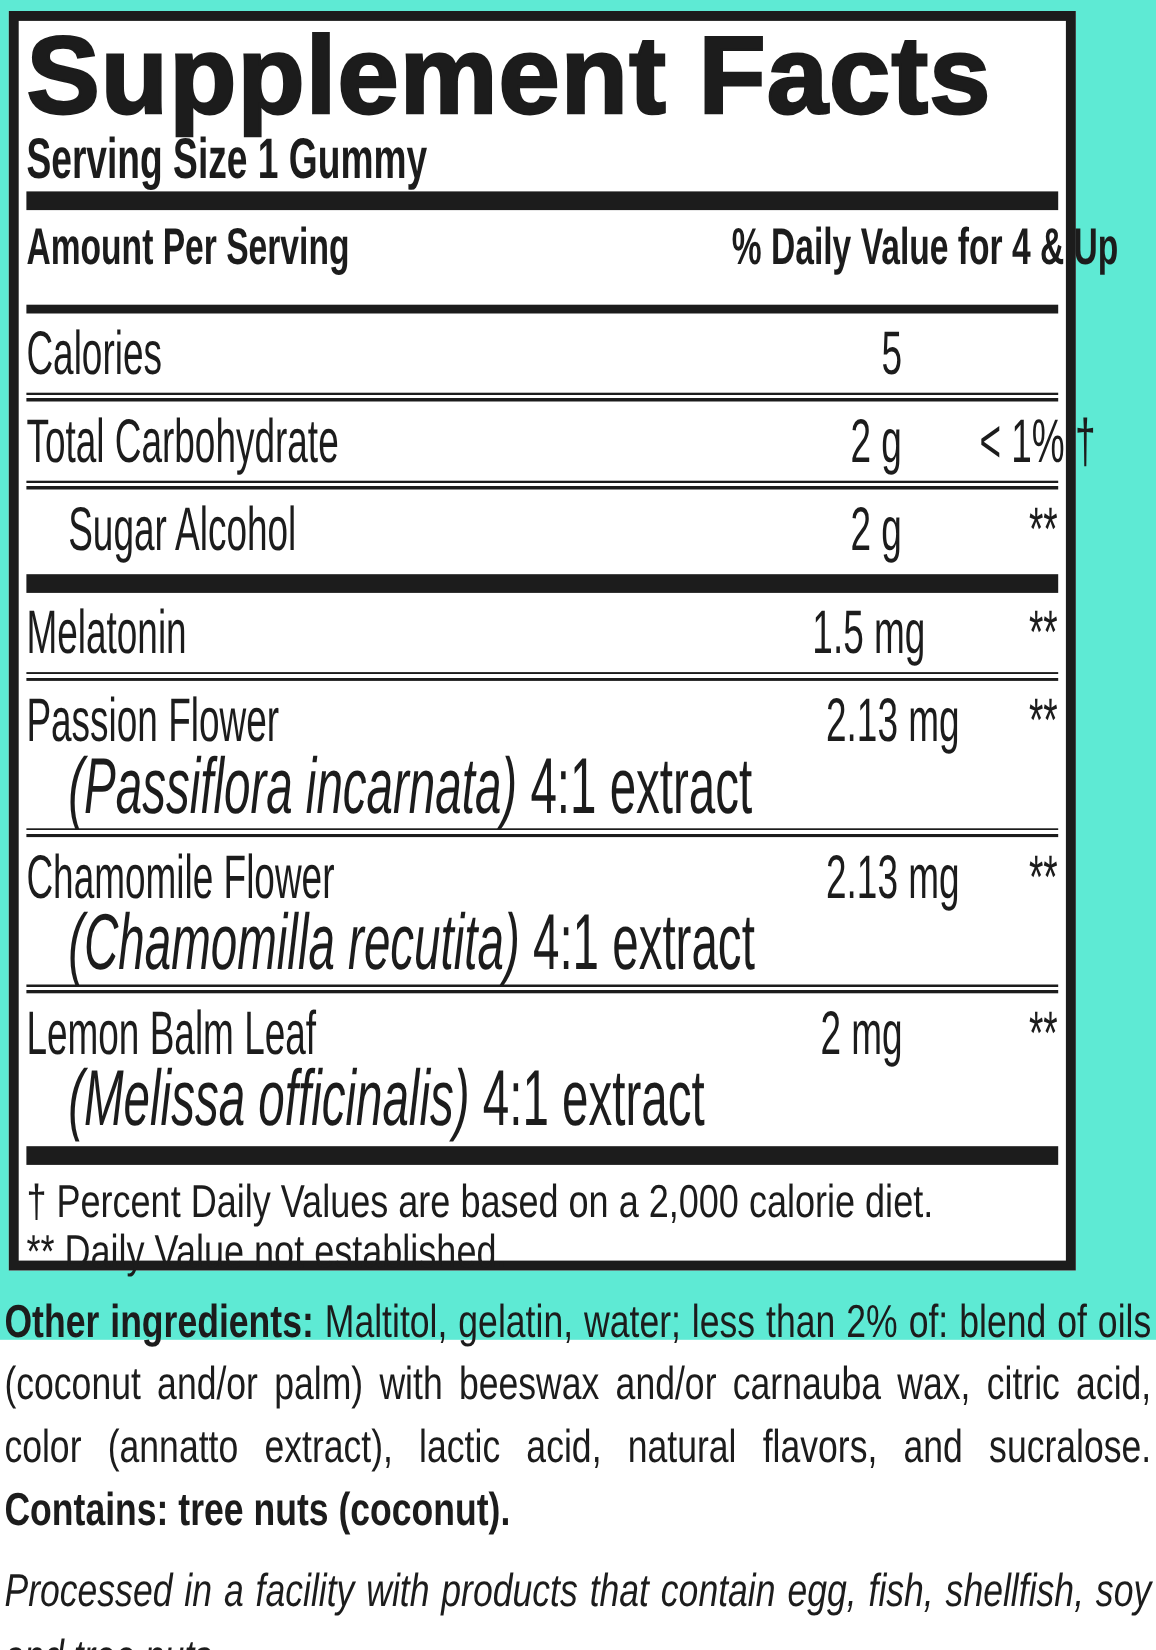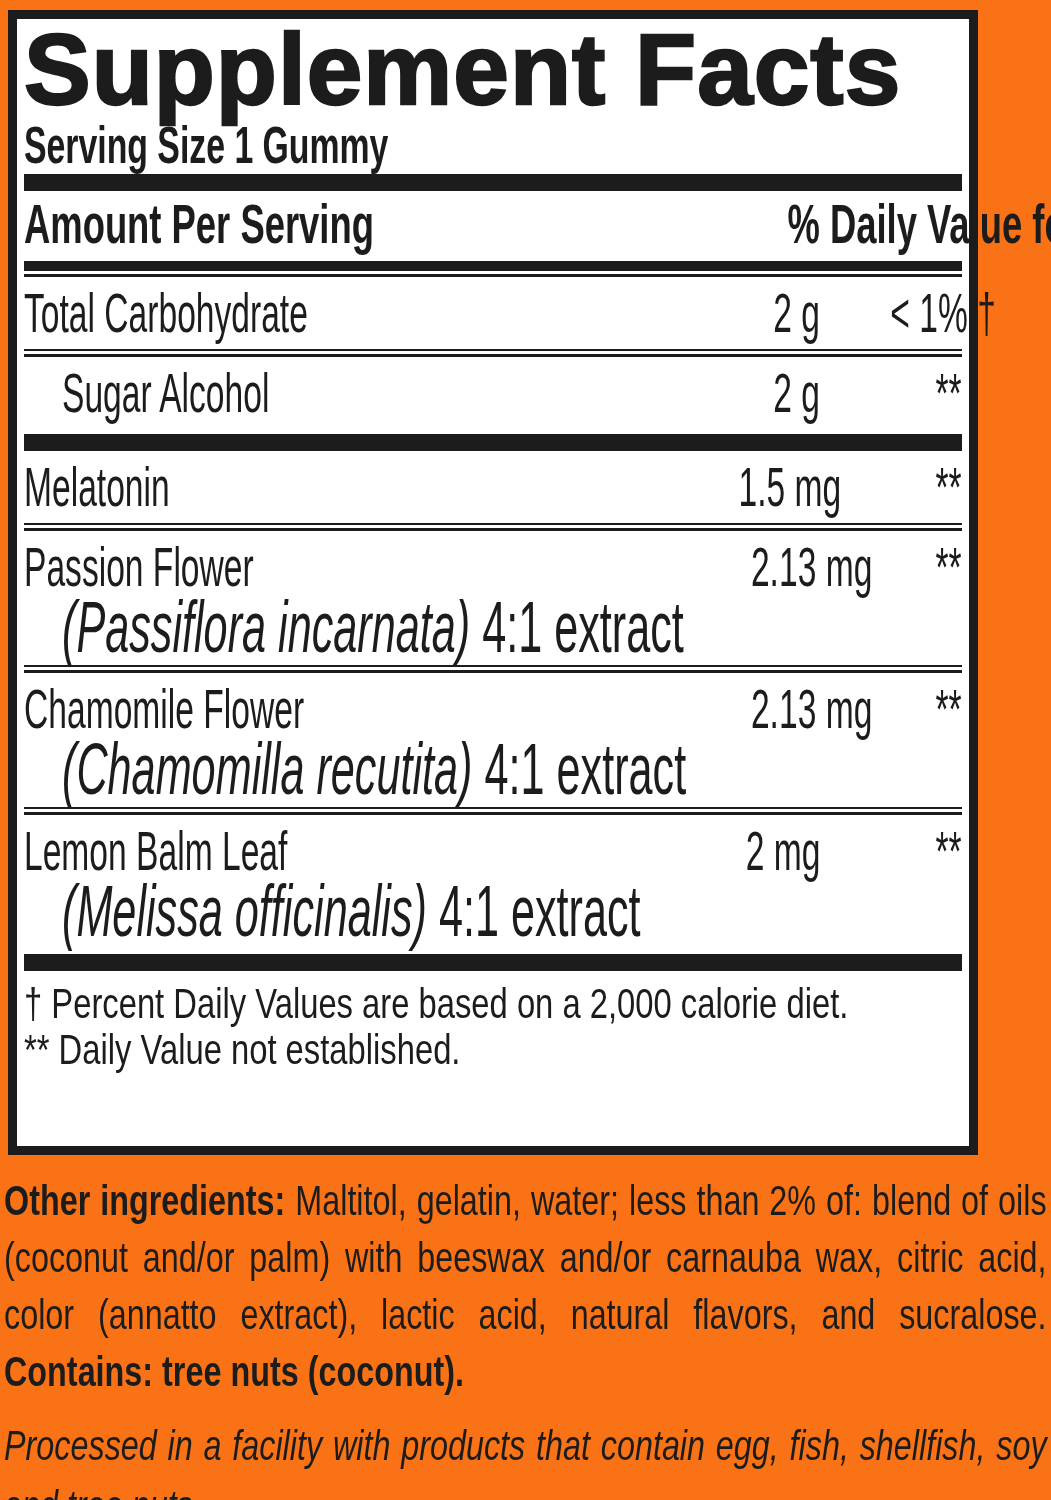--- a/index.html
+++ b/index.html
@@ -5,21 +5,21 @@
   html, body {
     margin: 0;
     padding: 0;
     width: 1051px;
     height: 1500px;
     background: #ffffff;
     overflow: hidden;
     font-family: "Liberation Sans", sans-serif;
     color: #1c1c1c;
   }
-  .page { position: relative; width: 1051px; height: 1500px; background: #f97316; }
+  .page { position: relative; width: 1051px; height: 1218px; background: #5eead4; }
 
   
   .facts-box {
     position: absolute;
     left: 8px; top: 10px;
     width: 970px; height: 1145px;
     box-sizing: border-box;
     border: 9px solid #1c1c1c;
     padding: 0 7px;
     background: #fff;
@@ -54,22 +54,22 @@
   .sep-double {
     height: 8px;
     background: linear-gradient(to bottom, #1c1c1c 0 2px, #ffffff 2px 5px, #1c1c1c 5px 8px);
   }
 
   .hdr-row {
     display: flex;
     justify-content: flex-start;
     align-items: baseline;
     margin-top: 8px;
-    margin-bottom: 12px;
-    font-size: 56px;
+    margin-bottom: 28px;
+    font-size: 47px;
     line-height: 50px;
     font-weight: bold;
   }
 
   .row {
     display: flex;
     align-items: baseline;
     font-size: 56px;
     line-height: 56px;
     padding: 8px 0;
@@ -129,20 +129,25 @@
 
     <div class="bar-thick"></div>
 
     <div class="hdr-row">
       <span class="cxB">Amount Per Serving</span>
       <span class="cxBr">% Daily Value for 4 &amp; Up</span>
     </div>
 
     <div class="bar-medium"></div>
 
+    <div class="row">
+      <span class="name"><span class="cxA">Calories</span></span>
+      <span class="amt"><span class="cxAr">5</span></span>
+      <span class="dv"><span class="cxAr"></span></span>
+    </div>
 
     <div class="sep-double"></div>
 
     <div class="row">
       <span class="name"><span class="cxA">Total Carbohydrate</span></span>
       <span class="amt"><span class="cxAr">2 g</span></span>
       <span class="dv"><span class="cxAr">&lt; 1% †</span></span>
     </div>
 
     <div class="sep-double"></div>

